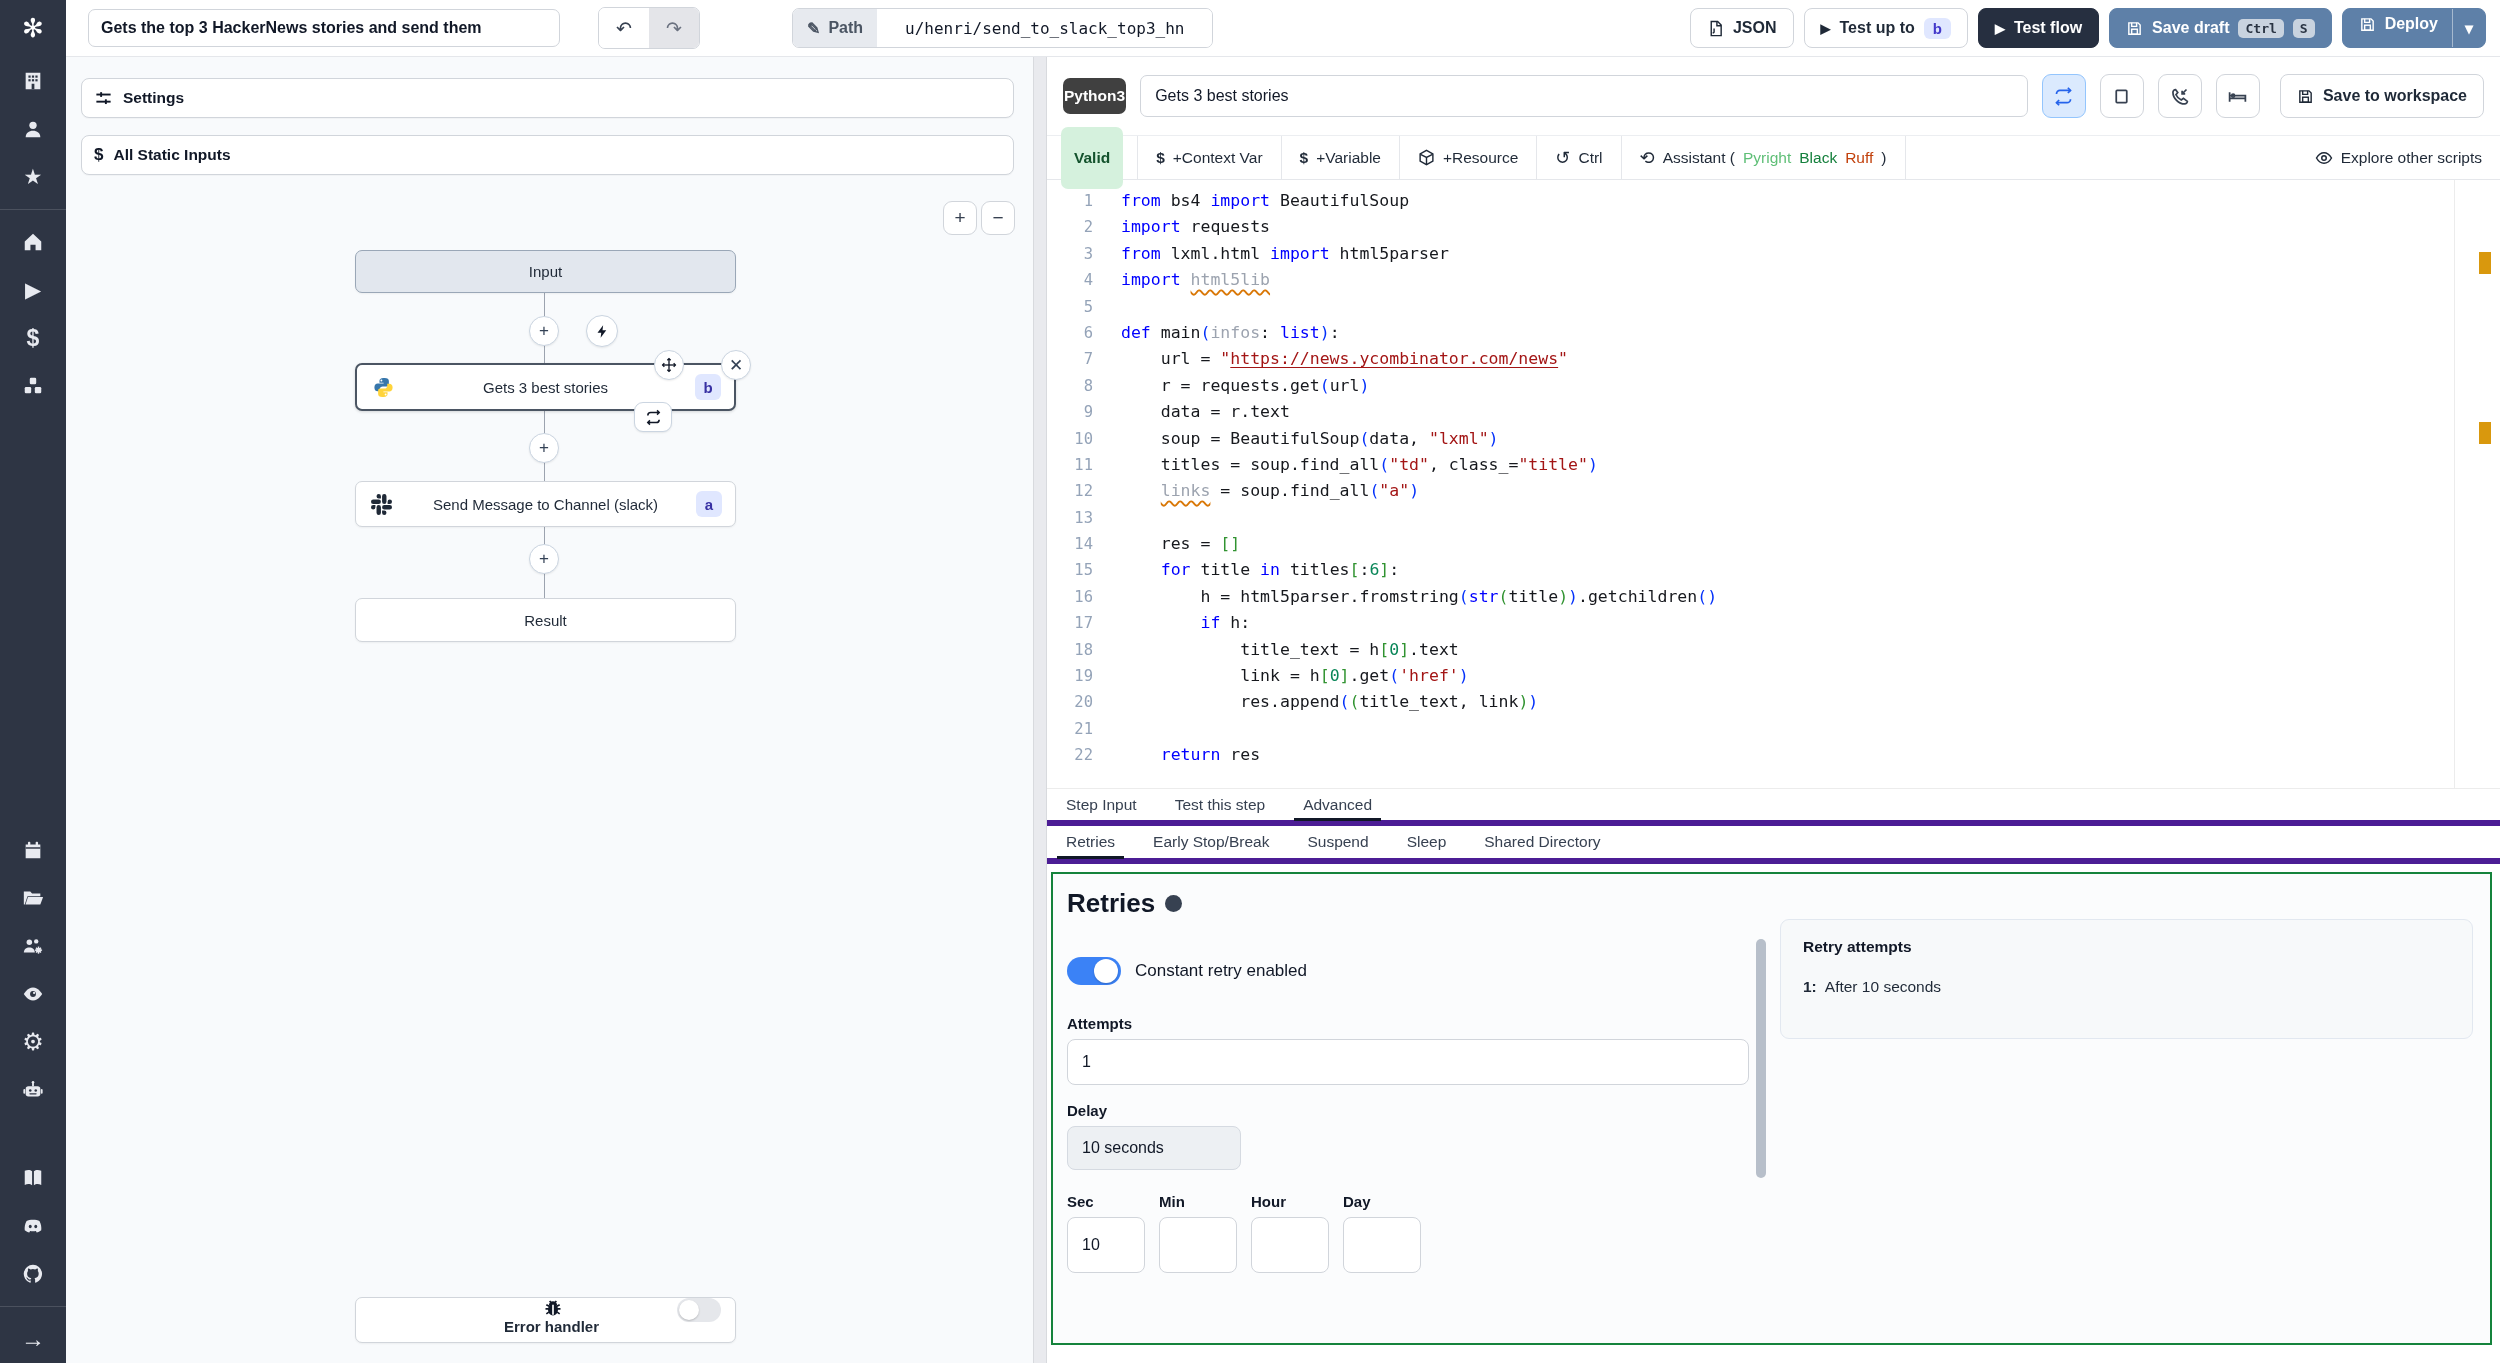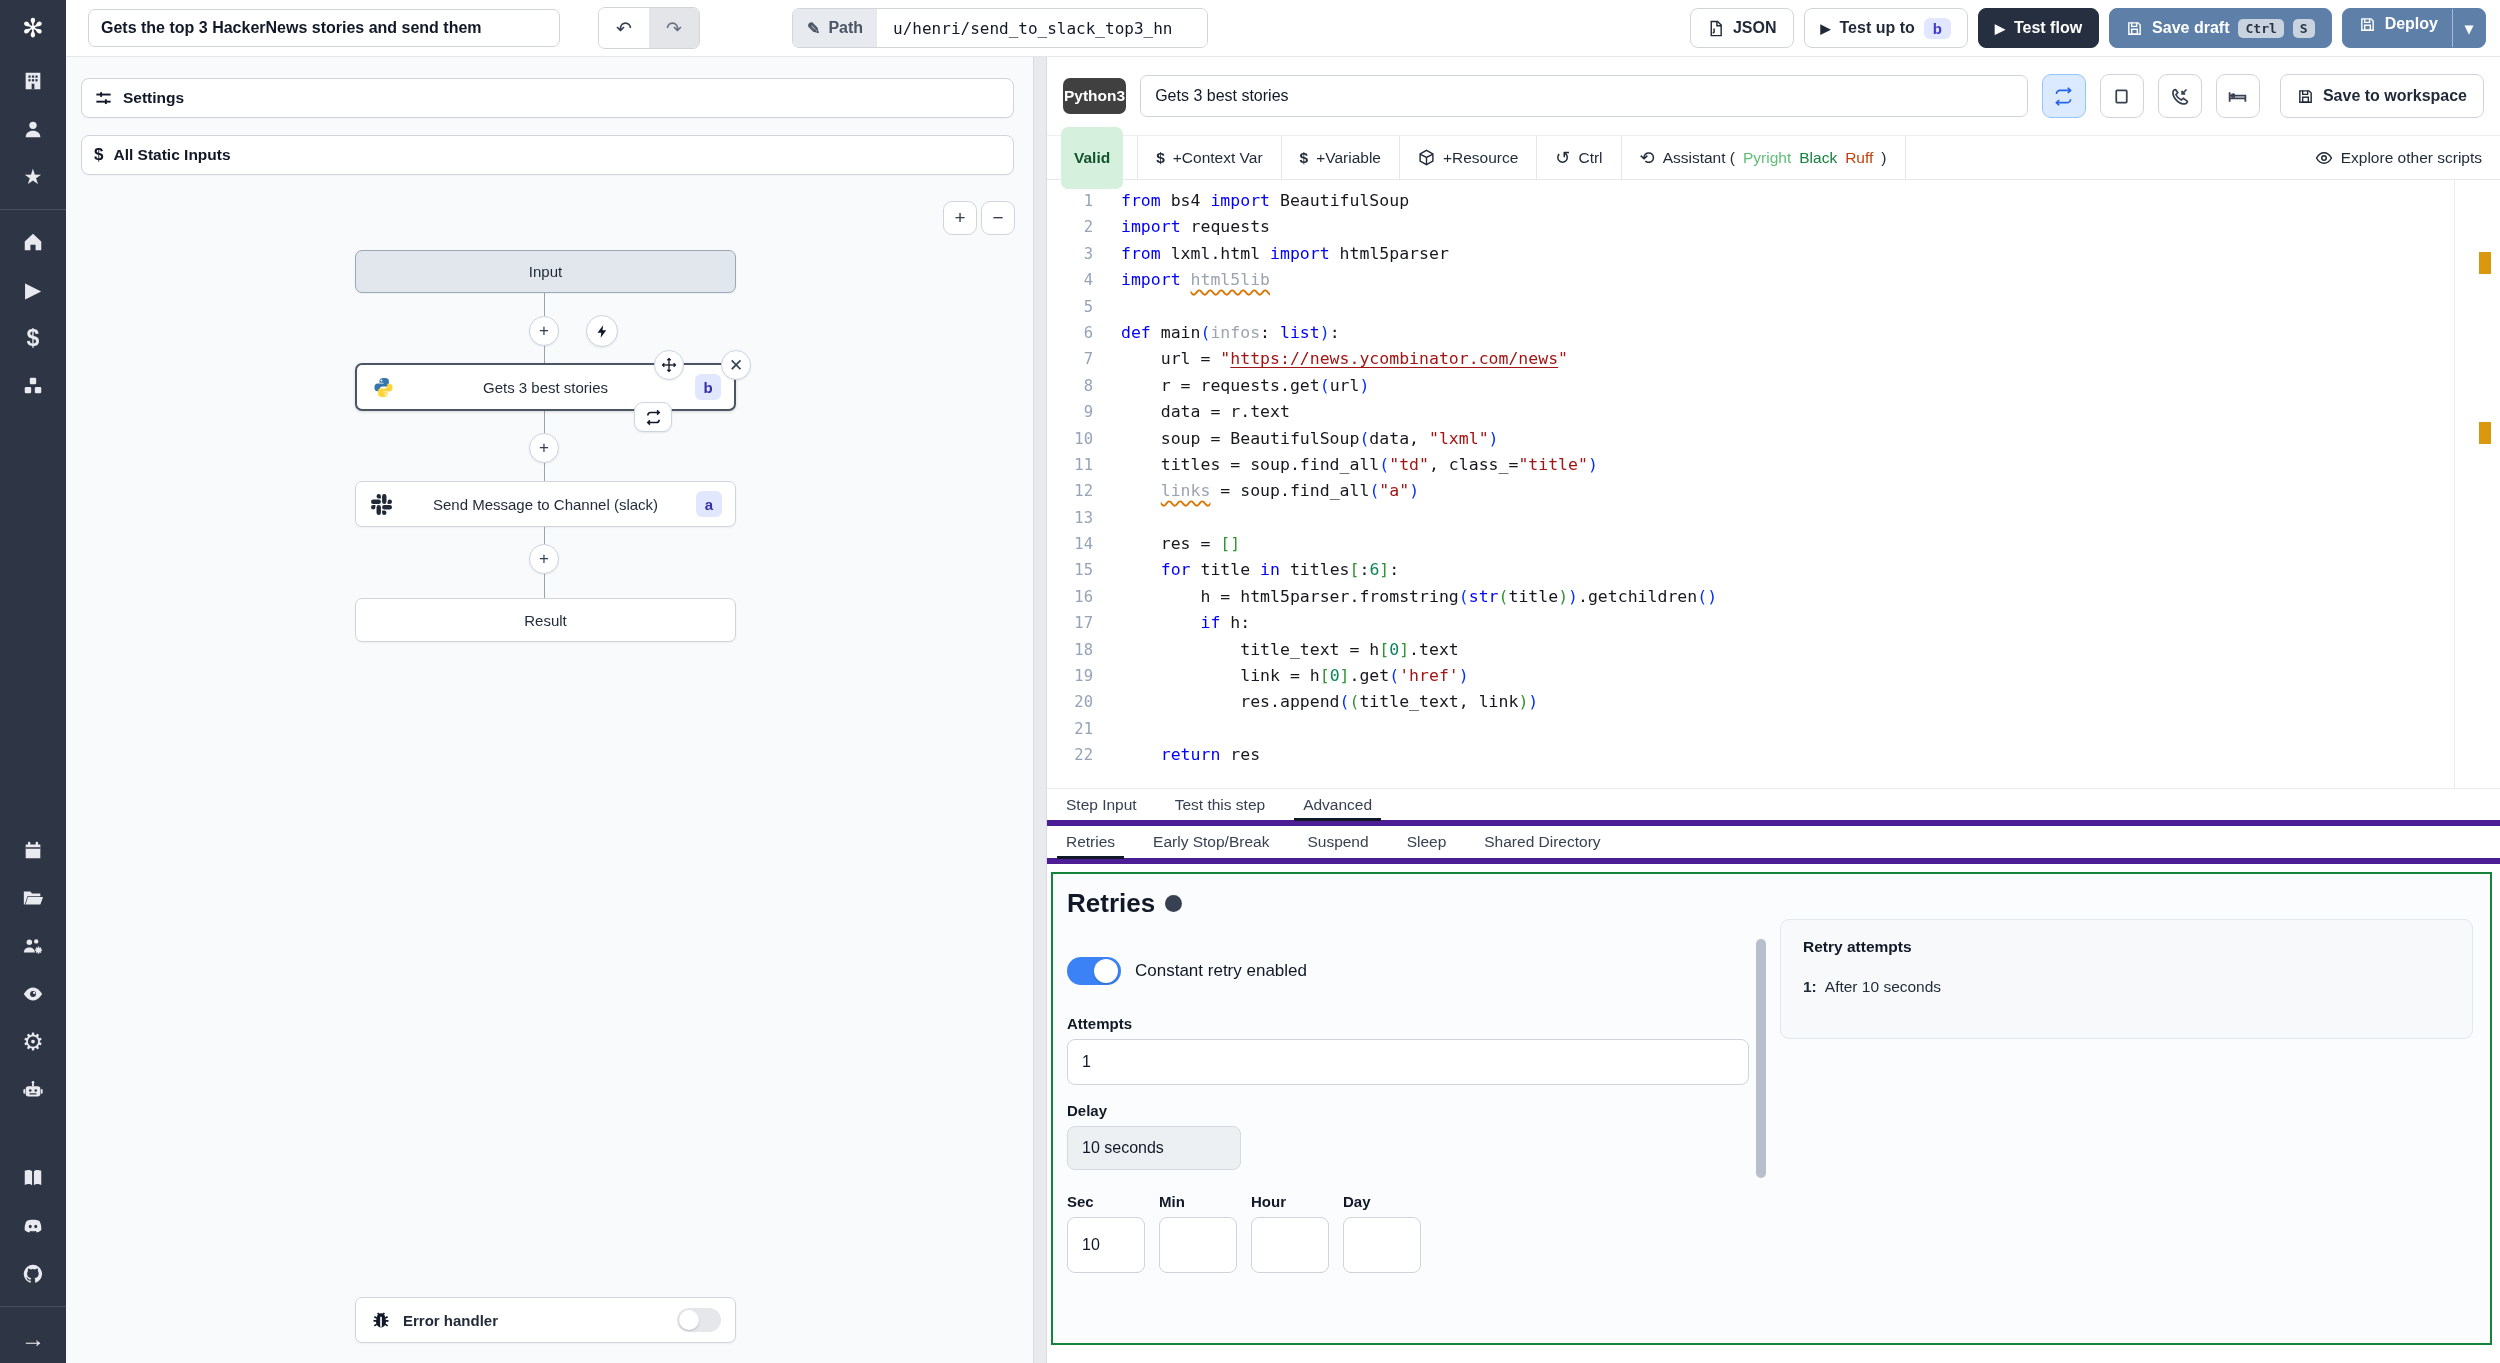--- a/index.html
+++ b/index.html
@@ -16,21 +16,21 @@
   .sb-spacer { flex:1; }
 
   
   .topbar { position:absolute; left:66px; top:0; right:0; height:57px; background:#fff; border-bottom:1px solid #e5e7eb; display:flex; align-items:center; padding:0 14px 0 22px; z-index:20; }
   .title-input { width:472px; height:38px; border:1px solid #d1d5db; border-radius:7px; padding:0 12px; font-size:16px; font-weight:700; color:#111827; font-family:"Liberation Sans",sans-serif; white-space:nowrap; overflow:hidden; }
   .undoredo { display:flex; margin-left:38px; border:1px solid #d1d5db; border-radius:7px; overflow:hidden; }
   .undoredo button { width:50px; height:40px; background:#fff; border:none; font-size:19px; color:#374151; cursor:pointer; }
   .undoredo button.disabled { background:#e4e5e9; color:#6b7280; }
   .path-group { display:flex; margin-left:92px; height:40px; border:1px solid #d1d5db; border-radius:7px; overflow:hidden; align-items:stretch; }
   .path-chip { background:#e7eaef; color:#4b5563; display:flex; align-items:center; gap:8px; padding:0 14px; font-size:16px; font-weight:600; }
-  .path-value { display:flex; align-items:center; padding:0 16px; font-size:16px; color:#111827; background:#fff; min-width:330px; }
+  .path-value { display:flex; align-items:center; padding:0 28px; font-size:16px; color:#111827; background:#fff; min-width:330px; }
   .tb-right { margin-left:auto; display:flex; gap:10px; align-items:center; }
   .btn { height:40px; display:flex; align-items:center; gap:9px; border-radius:8px; font-size:16px; font-weight:700; padding:0 16px; cursor:pointer; border:1px solid #d1d5db; background:#fff; color:#1f2937; }
   .btn .tri { font-size:13px; }
   .btn-dark { background:#262f40; border-color:#262f40; color:#fff; }
   .btn-blue { background:#5e80a8; border-color:#5e80a8; color:#fff; }
   .kbd { background:#c9d3df; color:#2a3443; border-radius:5px; padding:2px 7px; font-size:13px; font-weight:700; font-family:"DejaVu Sans Mono",monospace; }
   .b-chip { background:#e0e7ff; color:#4338ca; border-radius:6px; padding:2px 9px; font-size:15px; font-weight:700; }
   .deploy-split { display:flex; align-items:center; gap:0; padding:0; overflow:hidden; }
   .deploy-main { display:flex; align-items:center; gap:9px; padding:0 14px 8px 16px; height:100%; }
   .deploy-caret { border-left:1px solid rgba(255,255,255,.45); height:100%; display:flex; align-items:center; padding:0 12px; }
@@ -373,21 +373,21 @@
   </div>
 
   <div class="pin" style="left:463px; top:487px;">
       <span>+</span>
     </div>
 
   <div class="node" style="top:541px; height:44px;">
     <span class="center-label">Result</span>
   </div>
 
-  <div class="node" style="top:1240px; height:46px;">
+  <div class="node" style="top:1240px; height:46px;flex-direction:column;">
     <span class="node-icon">
       <svg width="20" height="20" viewBox="0 0 24 24" fill="none" stroke="#111827" stroke-width="2">
           <ellipse cx="12" cy="14" rx="5" ry="6" fill="#111827"></ellipse>
           <path d="M8 9a4 4 0 0 1 8 0" fill="#111827"></path>
           <line x1="12" y1="8" x2="12" y2="20" stroke="#fff"></line>
           <path d="M7 13H3M7 17l-3 2M7.5 10 4 8M17 13h4M17 17l3 2M16.5 10 20 8M9.5 5.5 8 3.5M14.5 5.5 16 3.5"></path>
         </svg>
     </span>
     <span style="margin-left:12px; font-weight:700;">Error handler</span>
     <span class="toggle" style="position:absolute; right:14px; width:44px; height:24px; background:#e5e7eb;">

